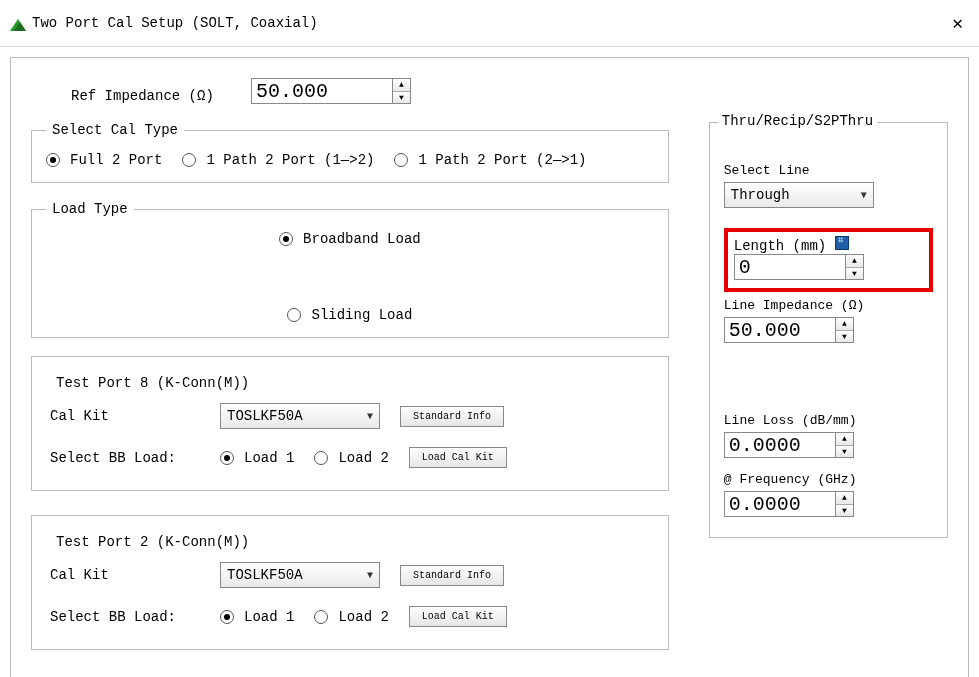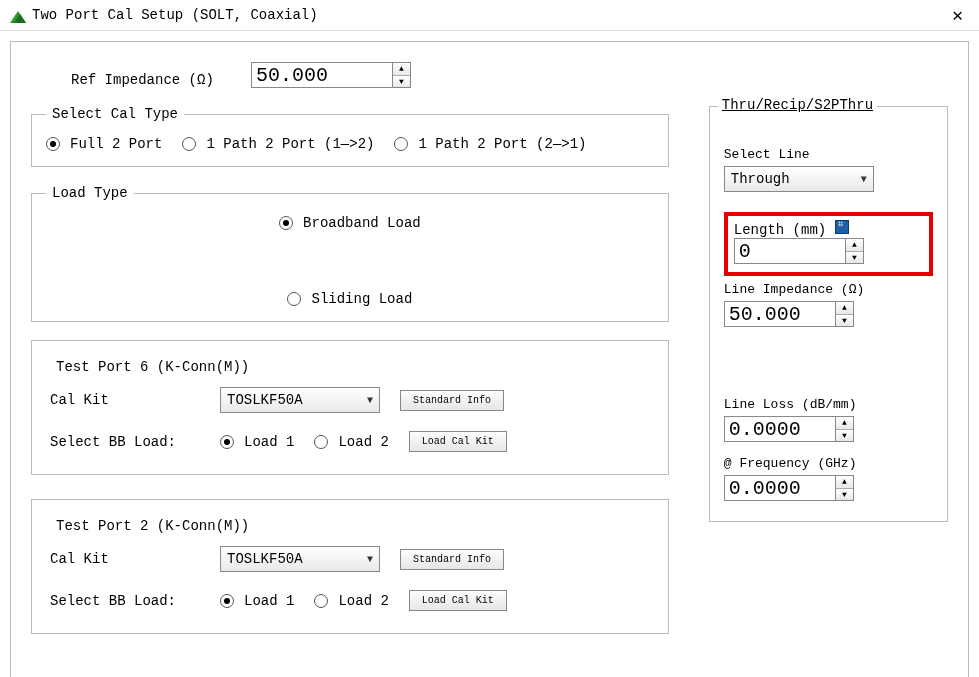--- a/index.html
+++ b/index.html
@@ -7,21 +7,21 @@
       margin: 0;
       font-family: "SimSun", "NSimSun", "Courier New", monospace;
       font-size: 14px;
       background: #fff;
       color: #000;
     }
     .titlebar {
       display: flex;
       align-items: center;
       justify-content: space-between;
-      padding: 4px 10px;
+      padding: 12px 10px;
       border-bottom: 1px solid #ddd;
     }
     .titlebar-left {
       display: flex;
       align-items: center;
       gap: 6px;
     }
     .app-icon {
       width: 16px;
       height: 16px;
@@ -176,21 +176,20 @@
       border: 1px solid #bbb;
       padding: 16px 14px 20px 14px;
       position: relative;
     }
     .right-section .sec-title {
       position: absolute;
       top: -10px;
       left: 8px;
       background: #fff;
       padding: 0 4px;
-      text-decoration: underline;
     }
     .field-block {
       margin-top: 14px;
     }
     .field-block .small-label {
       font-size: 13px;
       margin-bottom: 4px;
       display: flex;
       align-items: center;
       gap: 4px;
@@ -275,21 +274,21 @@
             <span>Broadband Load</span>
           </span>
           <span class="radio-item">
             <span class="radio-circle"></span>
             <span>Sliding Load</span>
           </span>
         </div>
       </fieldset>
 
       <div class="port-block">
-        <div class="port-title">Test Port 6 (K-Conn(M))</div>
+        <div class="port-title">Test Port 8 (K-Conn(M))</div>
         <div class="port-row">
           <span style="width:150px;">Cal Kit</span>
           <span class="select" style="width:160px;">
             <span>TOSLKF50A</span>
             <span class="chev">▼</span>
           </span>
           <span class="btn">Standard Info</span>
         </div>
         <div class="port-row">
           <span style="width:150px;">Select BB Load:</span>

